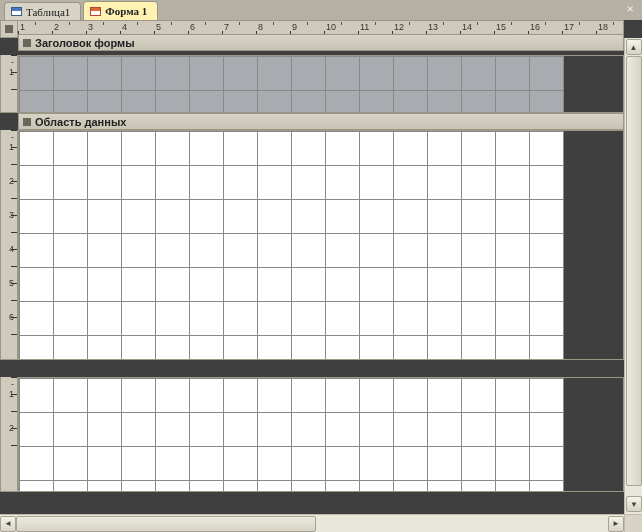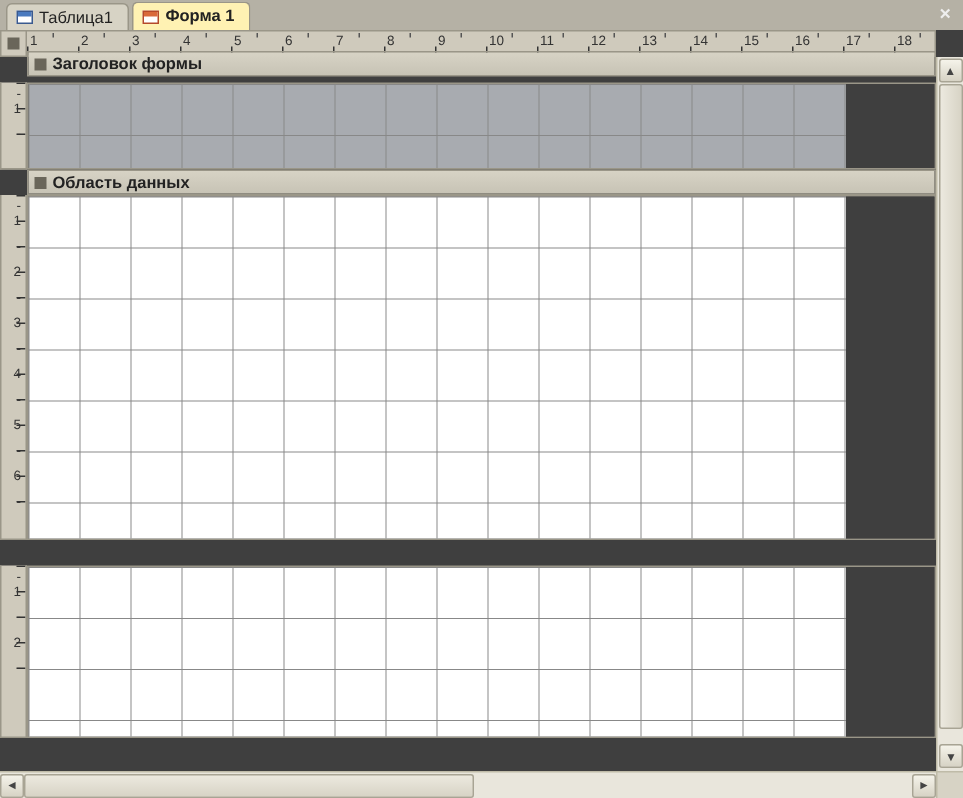--- a/index.html
+++ b/index.html
@@ -13,20 +13,21 @@
     overflow: hidden;
     position: relative;
   }
   .tabbar {
     height: 20px;
     background: #b5b1a5;
     display: flex;
     align-items: flex-end;
     padding-left: 4px;
     position: relative;
+    font-family: Liberation Serif, serif;
   }
   .tab {
     display: flex;
     align-items: center;
     gap: 4px;
     height: 18px;
     padding: 0 10px 0 6px;
     background: #d7d3c5;
     border-top-left-radius: 4px;
     border-top-right-radius: 4px;

